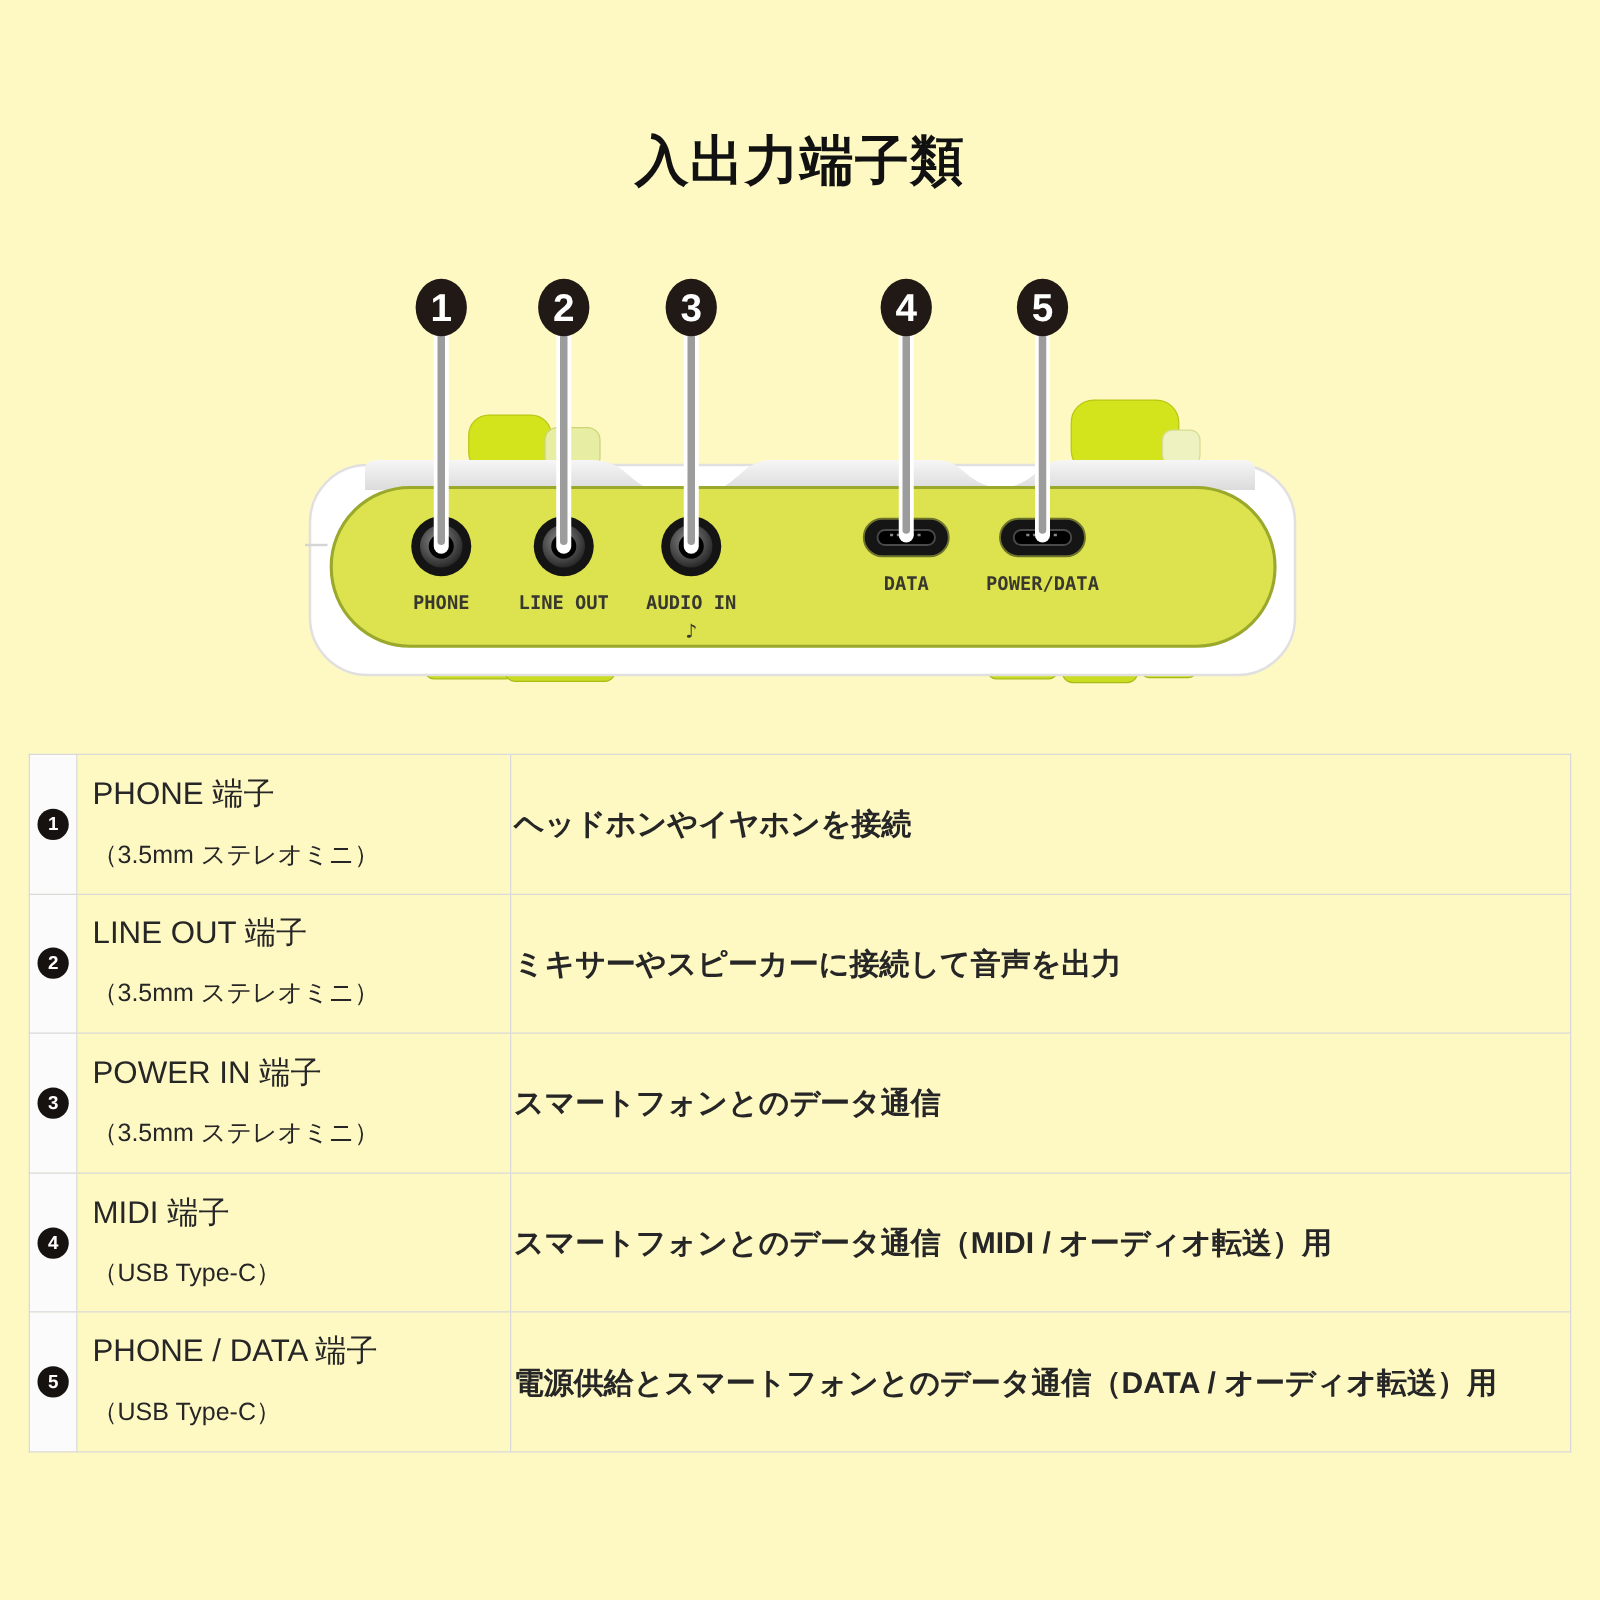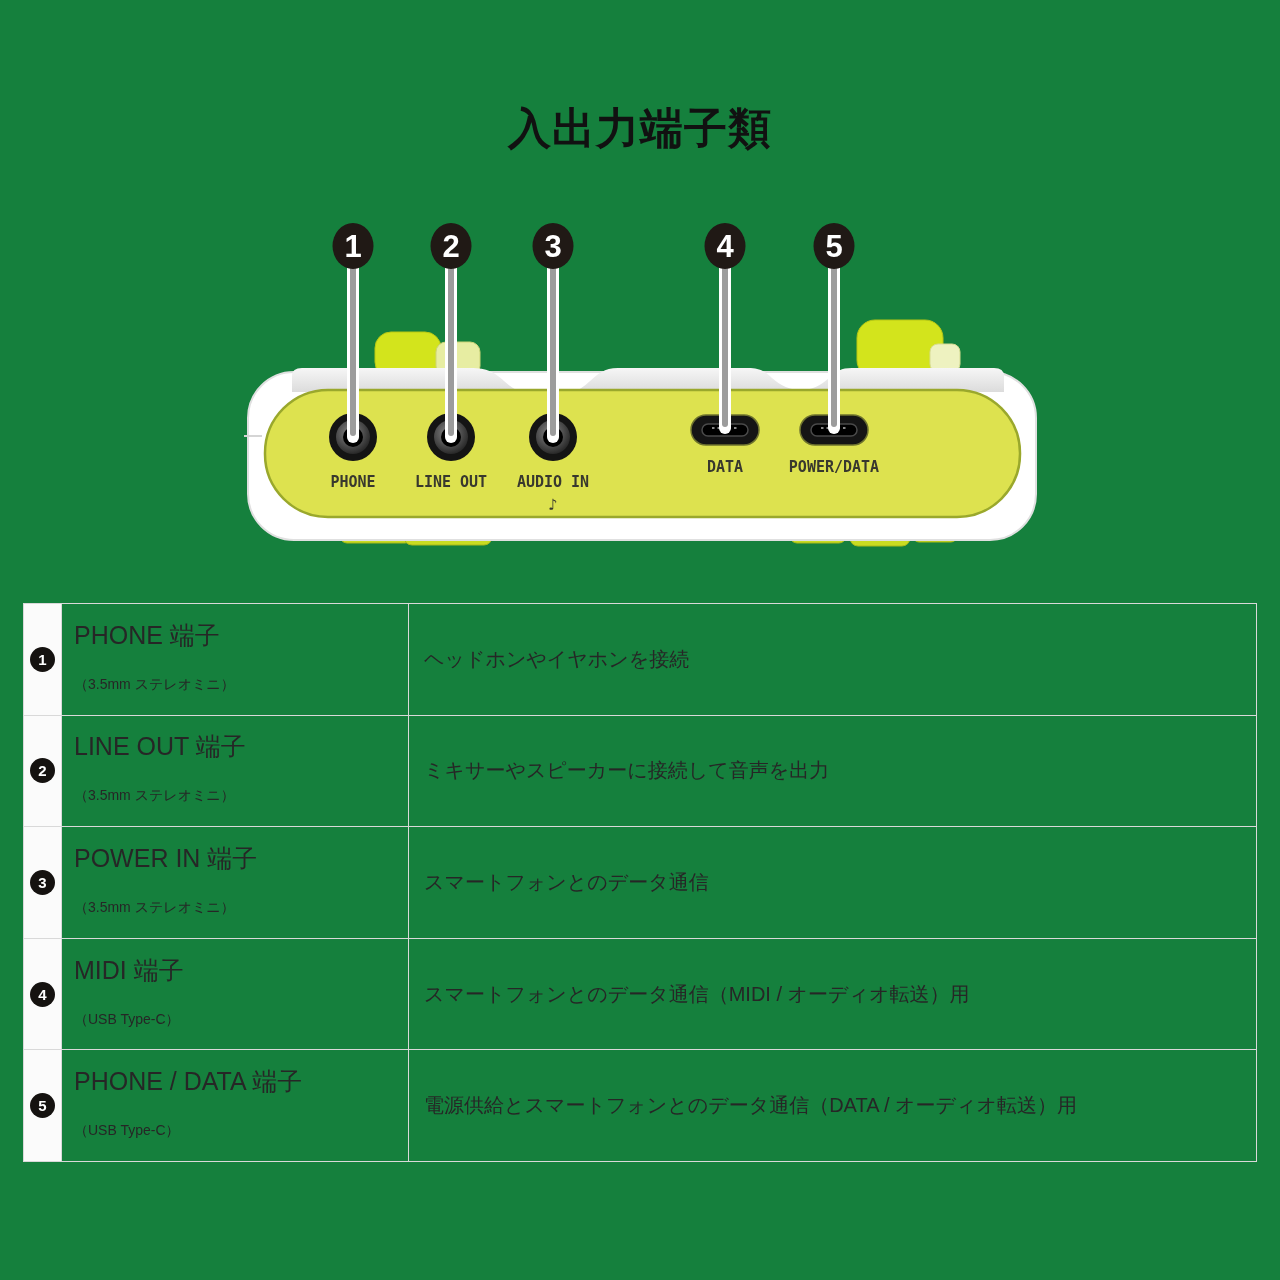--- a/index.html
+++ b/index.html
@@ -1,33 +1,33 @@
 <!DOCTYPE html>
 <html><head>
 <meta charset="utf-8">
 <style>
   html,body{margin:0;padding:0;background:#fff;}
-  .page{position:relative;width:1280px;height:1280px;background:#15803d;overflow:hidden;
+  .page{position:relative;width:1280px;height:1280px;background:#fef9c3;overflow:hidden;
         font-family:"Liberation Sans",sans-serif;color:#262626;}
   .title{position:absolute;top:100px;left:0;width:100%;text-align:center;
          font-size:43px;font-weight:bold;color:#111;letter-spacing:1px;}
   .diagram-svg{position:absolute;left:0;top:0;width:1280px;height:600px;}
 
   .io-table{position:absolute;left:23px;top:603px;width:1234px;height:558px;
             border-collapse:collapse;table-layout:fixed;}
   .io-table td{border:1px solid #d9d9d9;vertical-align:middle;padding:0;}
   .io-table td.c-badge{width:37px;text-align:center;background:#fbfbfb;}
   .io-table td.c-name{width:334px;padding-left:12px;}
-  .io-table td.c-desc{padding-left:15px;font-size:20px;color:#262626;}
+  .io-table td.c-desc{padding-left:2px;font-size:24px;color:#262626;font-weight:bold;}
   .io-table tr{height:111.6px;}
   .tbadge{display:inline-flex;align-items:center;justify-content:center;
           width:25px;height:25px;border-radius:50%;background:#151210;color:#fff;
           font-size:15px;font-weight:bold;line-height:1;}
   .port-name{font-size:25px;color:#262626;line-height:28px;margin-bottom:21px;}
-  .port-spec{font-size:14px;color:#262626;line-height:28px;}
+  .port-spec{font-size:20px;color:#262626;line-height:28px;}
 
   .svg-port-label{font-family:"DejaVu Sans Mono",monospace;font-weight:bold;
                   fill:#38382e;}
   .svg-badge-num{font-family:"Liberation Sans",sans-serif;font-weight:bold;fill:#ffffff;}
 </style>
 </head>
 <body>
 
 <div class="page">
 

